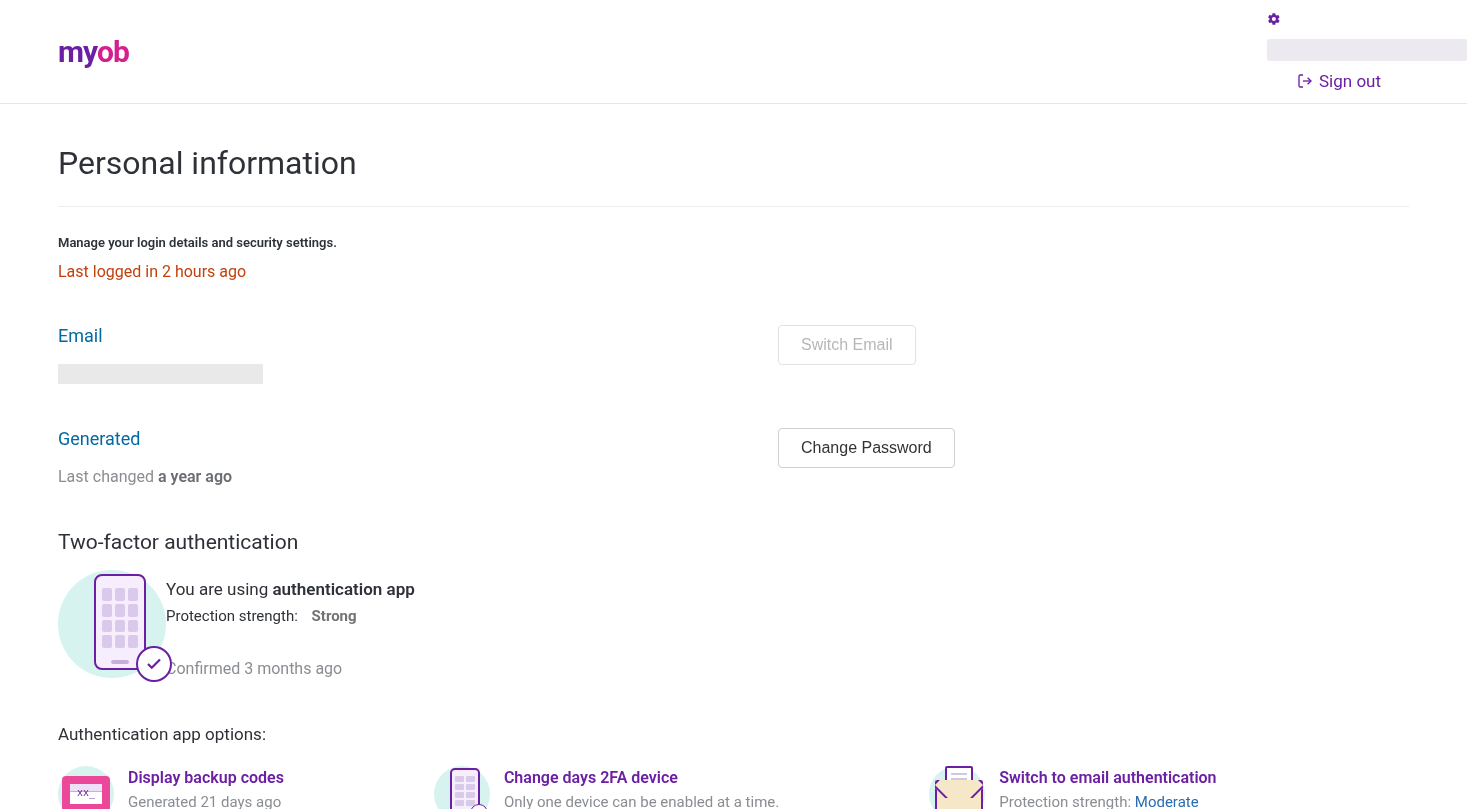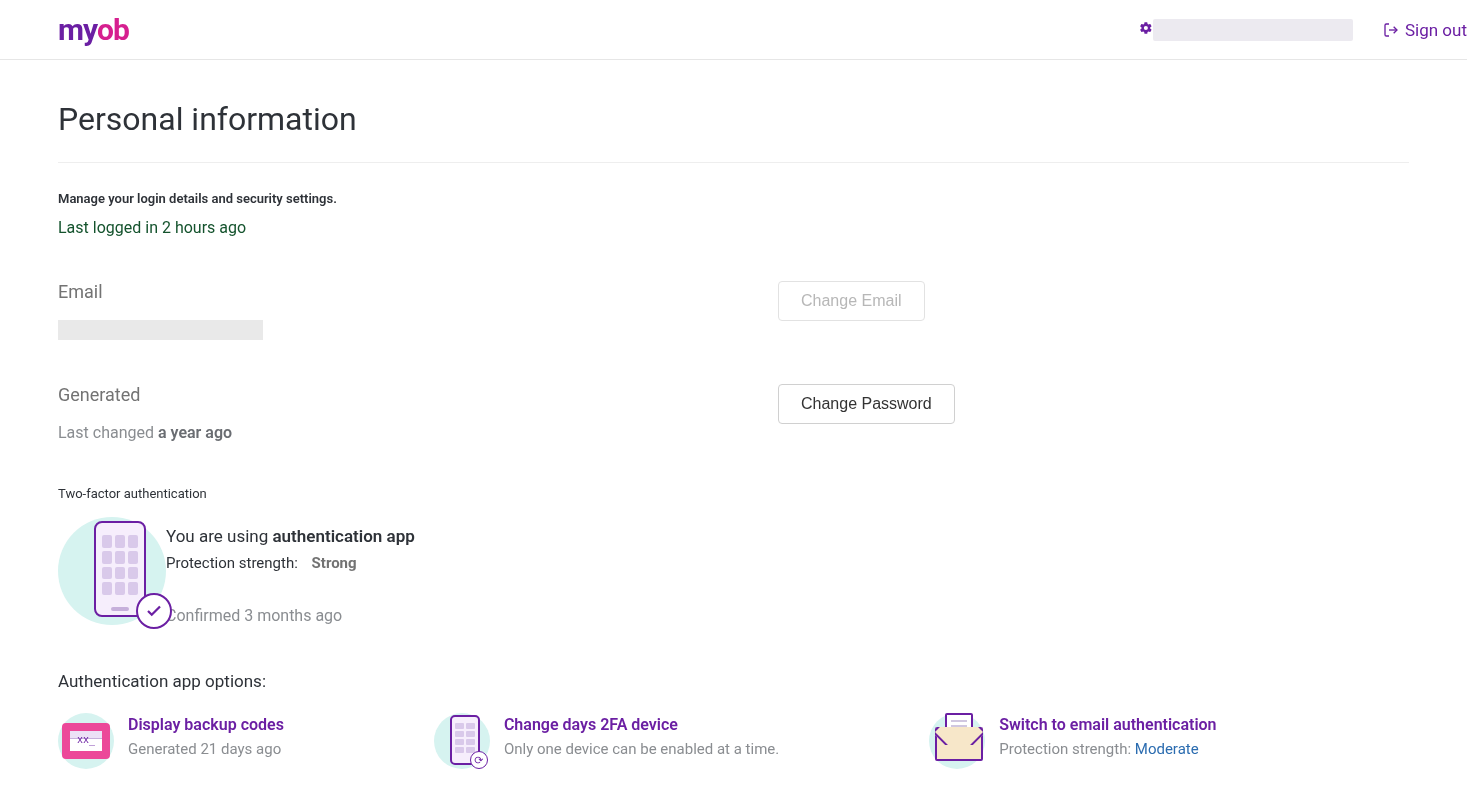--- a/index.html
+++ b/index.html
@@ -19,54 +19,54 @@
 .logo { display: flex; align-items: baseline; }
 .logo-text {
   font-weight: 700;
   font-size: 30px;
   letter-spacing: -1px;
 }
 .logo-m { color: #6b1fa3; }
 .logo-y { color: #6b1fa3; }
 .logo-o { color: #d61f8f; }
 .logo-b { color: #d61f8f; }
-.header-right { display: flex; align-items: center; padding-right: 0; }
+.header-right { display: flex; align-items: flex-start; gap: 10px; padding-right: 0; flex-direction: column; }
 .gear { color: #6b1fa3; font-size: 14px; }
 .user-redact {
   width: 200px; height: 22px; background: #eceaf0; border-radius: 2px;
 }
 .signout {
   display: flex; align-items: center; gap: 6px;
   color: #6b1fa3; font-size: 17px; margin-left: 30px;
 }
 .signout-icon { width: 16px; height: 16px; }
 .content { padding: 40px 58px 20px 58px; }
 .page-title {
   font-size: 32px; font-weight: 400; color: #2e3238;
   padding-bottom: 24px;
 }
 .divider { border: none; border-top: 1px solid #eee; margin-bottom: 28px; }
 .subtitle { font-weight: 600; font-size: 13px; color: #2e3238; margin-bottom: 12px; }
-.last-login { color: #14532d; font-size: 16px; margin-bottom: 44px; }
+.last-login { color: #c2410c; font-size: 16px; margin-bottom: 44px; }
 .section { margin-bottom: 44px; }
 .row {
   display: flex; align-items: flex-start;
 }
 .row-left { flex: 0 0 720px; }
-.row-label { font-size: 18px; color: #737373; margin-bottom: 18px; font-weight: 400; }
+.row-label { font-size: 18px; color: #0369a1; margin-bottom: 18px; font-weight: 400; }
 .redact-box { width: 205px; height: 20px; background: #e9e9e9; }
 .pw-meta { color: #8a8d91; font-size: 16px; }
 .pw-meta strong { color: #6a6d72; font-weight: 600; }
 .btn {
   border: 1px solid #d0d0d0; background: #fff; color: #333;
   padding: 10px 22px; border-radius: 4px; font-size: 16px;
   cursor: pointer;
 }
 .btn.disabled { color: #b7b7b7; border-color: #e2e2e2; cursor: default; }
-.tfa-head { font-size: 13px; color: #2e3238; margin-bottom: 16px; margin-top: 12px; }
+.tfa-head { font-size: 21px; color: #2e3238; margin-bottom: 16px; margin-top: 12px; }
 .tfa-row { display: flex; align-items: flex-end; }
 .tfa-illus {
   width: 108px; height: 108px; border-radius: 50%;
   background: #d6f3f0; position: relative; flex-shrink: 0;
 }
 .phone {
   position: absolute; left: 36px; top: 4px; width: 52px; height: 96px;
   border: 2px solid #6b1fa3; border-radius: 8px; background: #f6eefc;
 }
 .phone-grid {
@@ -193,21 +193,21 @@
   <div class="last-login">
     <span>Last logged in </span><span>2 hours ago</span>
   </div>
 
   <div class="section">
     <div class="row">
       <div class="row-left">
         <div class="row-label">Email</div>
         <div class="redact-box"></div>
       </div>
-      <button class="btn disabled">Change Email</button>
+      <button class="btn disabled">Switch Email</button>
     </div>
   </div>
 
   <div class="section">
     <div class="row">
       <div class="row-left">
         <div class="row-label">Generated</div>
         <div class="pw-meta">
           <span>Last changed </span><strong>a year ago</strong>
         </div>

